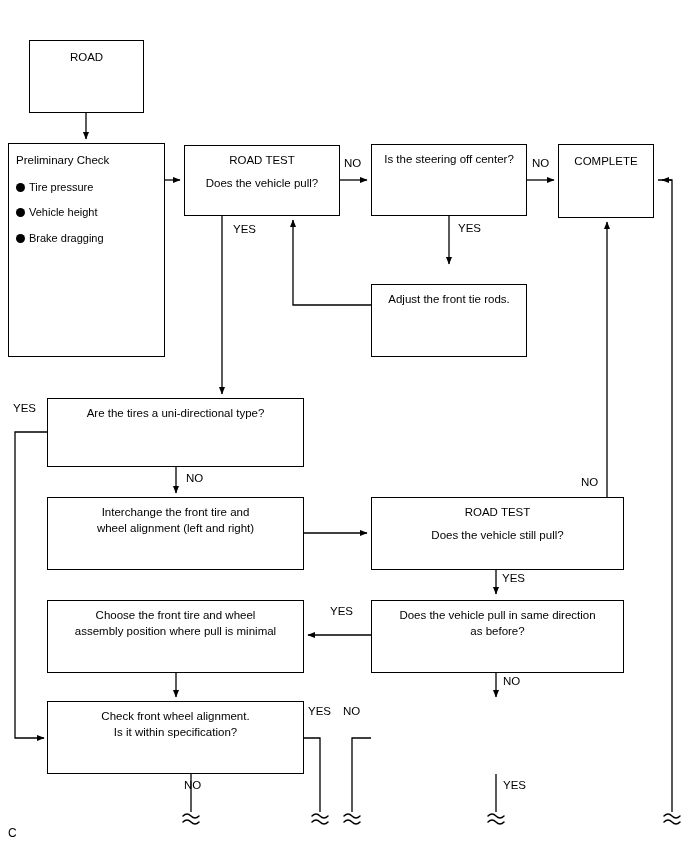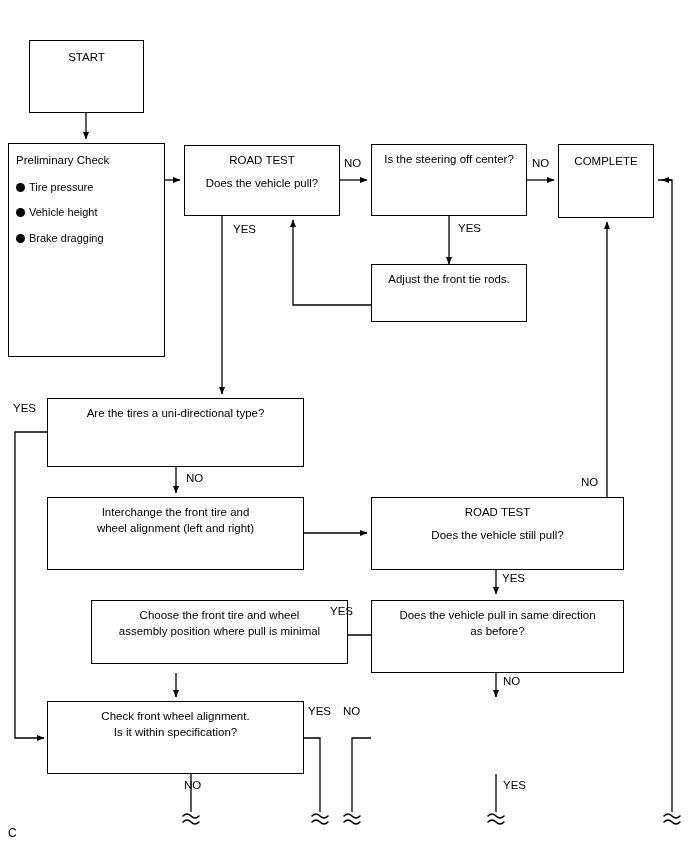--- a/index.html
+++ b/index.html
@@ -159,21 +159,21 @@
 
       <path d="M488,816 q4,-4 8,0 q4,4 8,0"></path>
       <path d="M488,822 q4,-4 8,0 q4,4 8,0"></path>
 
       <path d="M664,816 q4,-4 8,0 q4,4 8,0"></path>
       <path d="M664,822 q4,-4 8,0 q4,4 8,0"></path>
     </g>
   </svg>
 
   <div class="node centered-only" style="left:29px; top:40px; width:115px; height:73px;">
-    <span class="title">START</span>
+    <span class="title">ROAD</span>
   </div>
 
   <div class="node" style="left:8px; top:143px; width:157px; height:214px;">
     <span class="bullets">
       <span class="heading">Preliminary Check</span>
       <span class="bullet-row">
         <span class="dot"></span><span>Tire pressure</span>
       </span>
       <span class="bullet-row">
         <span class="dot"></span><span>Vehicle height</span>
@@ -190,39 +190,39 @@
   </div>
 
   <div class="node" style="left:371px; top:144px; width:156px; height:72px;">
     <span class="body">Is the steering off center?</span>
   </div>
 
   <div class="node centered-only" style="left:558px; top:144px; width:96px; height:74px;">
     <span class="title">COMPLETE</span>
   </div>
 
-  <div class="node" style="left:371px; top:264px; width:156px; height:58px;">
+  <div class="node" style="left:371px; top:284px; width:156px; height:73px;">
     <span class="body">Adjust the front tie rods.</span>
   </div>
 
   <div class="node" style="left:47px; top:398px; width:257px; height:69px;">
     <span class="body">Are the tires a uni-directional type?</span>
   </div>
 
   <div class="node" style="left:47px; top:497px; width:257px; height:73px;">
     <span class="body">Interchange the front tire and
 wheel alignment (left and right)</span>
   </div>
 
   <div class="node" style="left:371px; top:497px; width:253px; height:73px;">
     <span class="title">ROAD TEST</span>
     <span class="body">Does the vehicle still pull?</span>
   </div>
 
-  <div class="node" style="left:47px; top:600px; width:257px; height:64px;margin-left:44px;">
+  <div class="node" style="left:47px; top:600px; width:257px; height:73px;">
     <span class="body">Choose the front tire and wheel
 assembly position where pull is minimal</span>
   </div>
 
   <div class="node" style="left:371px; top:600px; width:253px; height:73px;">
     <span class="body">Does the vehicle pull in same direction
 as before?</span>
   </div>
 
   <div class="node" style="left:47px; top:701px; width:257px; height:73px;">

